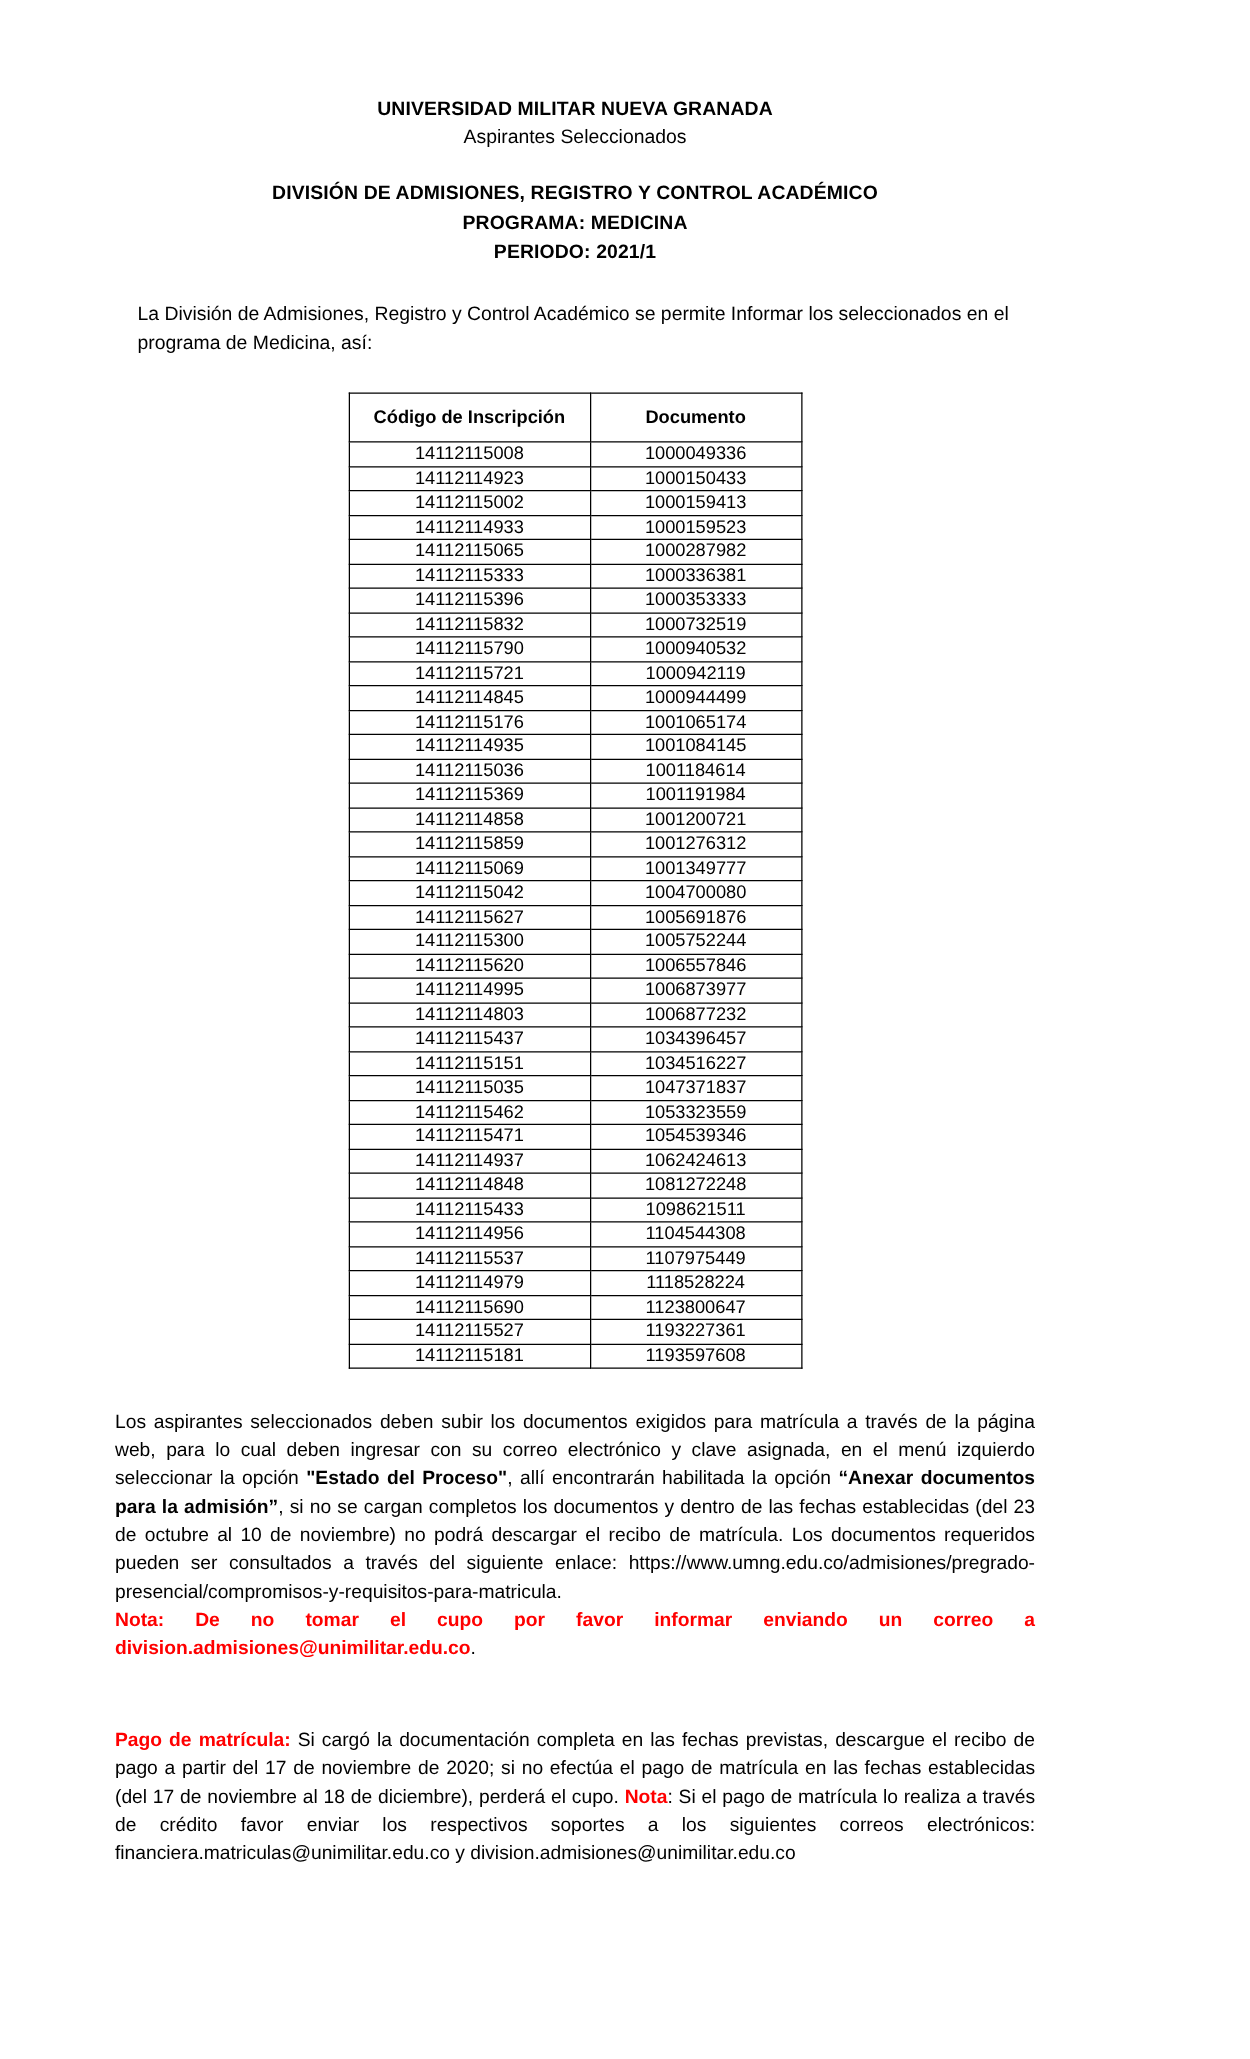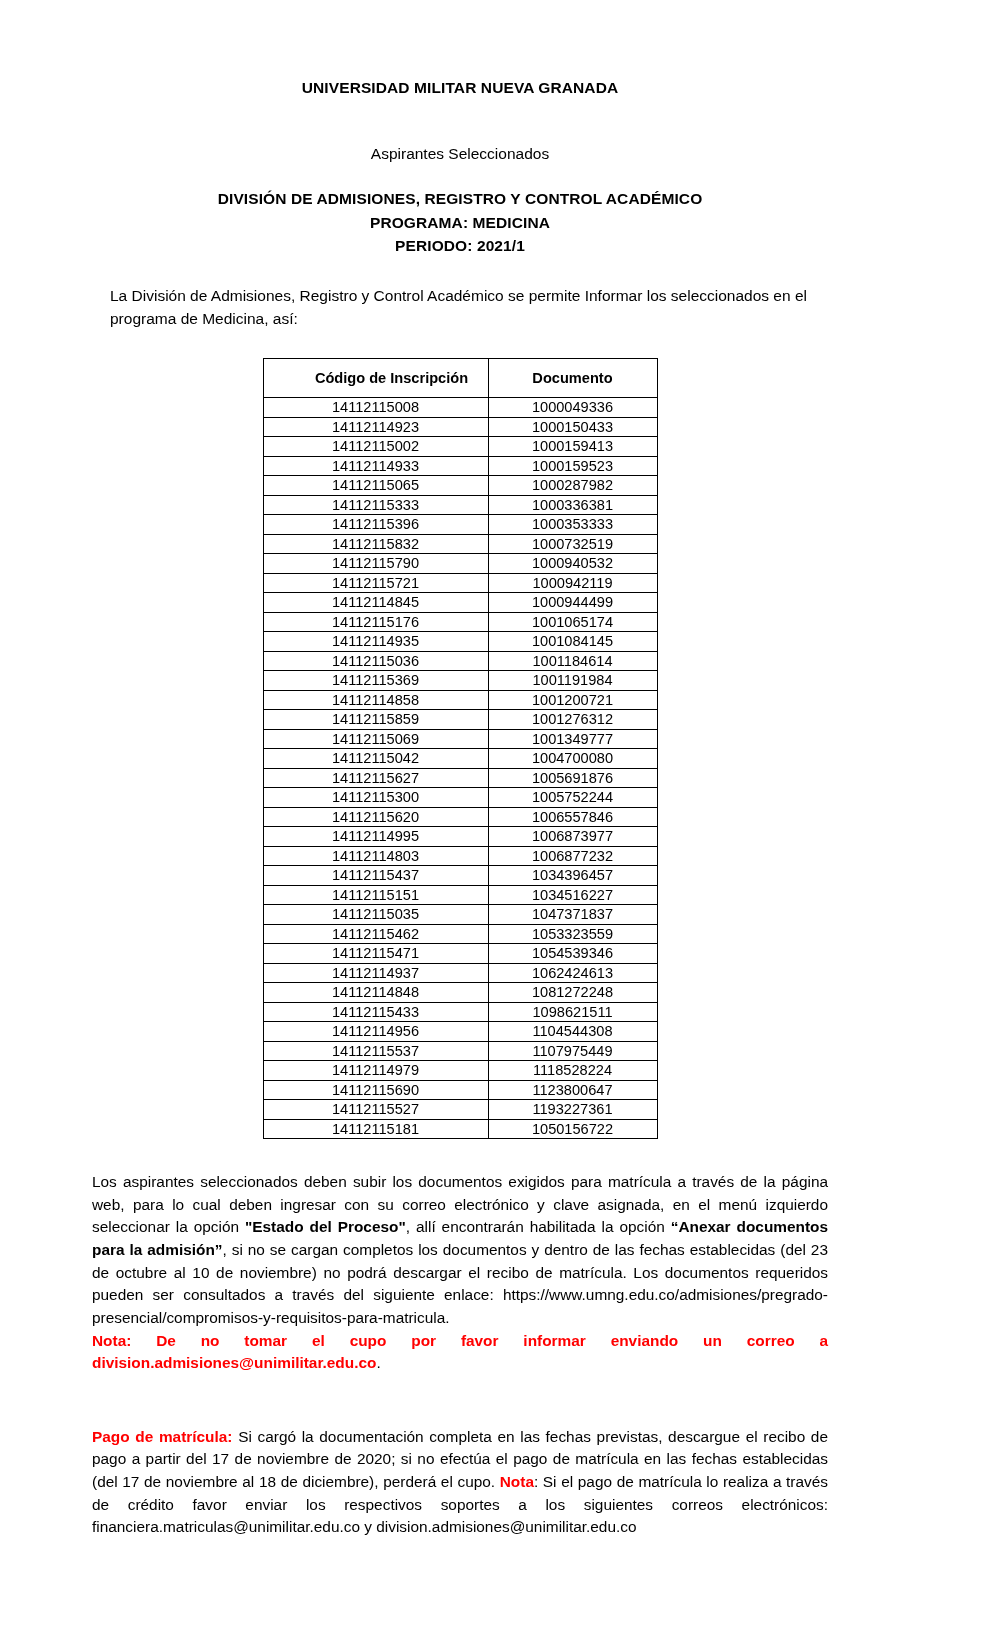--- a/index.html
+++ b/index.html
@@ -25,21 +25,20 @@
 
   .hdr-title {
     font-size: 15.5px;
     font-weight: bold;
     letter-spacing: 0.1px;
     line-height: 1.35;
   }
   .hdr-sub {
     font-size: 15.5px;
     line-height: 1.45;
-    margin-top: 44px;
   }
   .spacer-20 { height: 22px; }
   .spacer-26 { height: 28px; }
 
   .hdr-block2 {
     font-size: 15.5px;
     font-weight: bold;
     line-height: 1.5;
     letter-spacing: 0.1px;
   }
@@ -65,21 +64,21 @@
     padding: 0;
     height: 18.5px;
     line-height: 18.5px;
   }
   table.data th {
     font-weight: bold;
     font-size: 14.6px;
     height: 38px;
     line-height: 38px;
   }
-  table.data th.c1 { width: 192px; padding-left: 32px; }
+  table.data th.c1 { width: 192px; }
   table.data th.c2 { width: 168px; }
 
   .body-text {
     font-size: 15.4px;
     line-height: 1.47;
     text-align: justify;
     margin-top: 32px;
   }
   .body-text p { margin: 0; }
   .red-bold {
@@ -259,21 +258,21 @@
         <tr>
           <td>14112115690</td>
           <td>1123800647</td>
         </tr>
         <tr>
           <td>14112115527</td>
           <td>1193227361</td>
         </tr>
         <tr>
           <td>14112115181</td>
-          <td>1050156722</td>
+          <td>1193597608</td>
         </tr>
       </tbody>
   </table>
 
   <div class="body-text">
     <p><span>Los aspirantes seleccionados deben subir los documentos exigidos para matrícula a través de la página web, para lo cual deben ingresar con su correo electrónico y clave asignada, en el menú izquierdo seleccionar la opción </span><span class="bold">"Estado del Proceso"</span><span>, allí encontrarán habilitada la opción </span><span class="bold">“Anexar documentos para la admisión”</span><span>, si no se cargan completos los documentos y dentro de las fechas establecidas  (del 23 de octubre al 10 de noviembre) no podrá descargar el recibo de matrícula. Los documentos requeridos pueden ser consultados a través del siguiente enlace: https://www.umng.edu.co/admisiones/pregrado-presencial/compromisos-y-requisitos-para-matricula.</span></p>
     <p><span class="red-bold">Nota: De no tomar el cupo por favor informar enviando un correo a division.admisiones@unimilitar.edu.co</span><span>.</span></p>
   </div>
 
   <div class="gap"></div>

